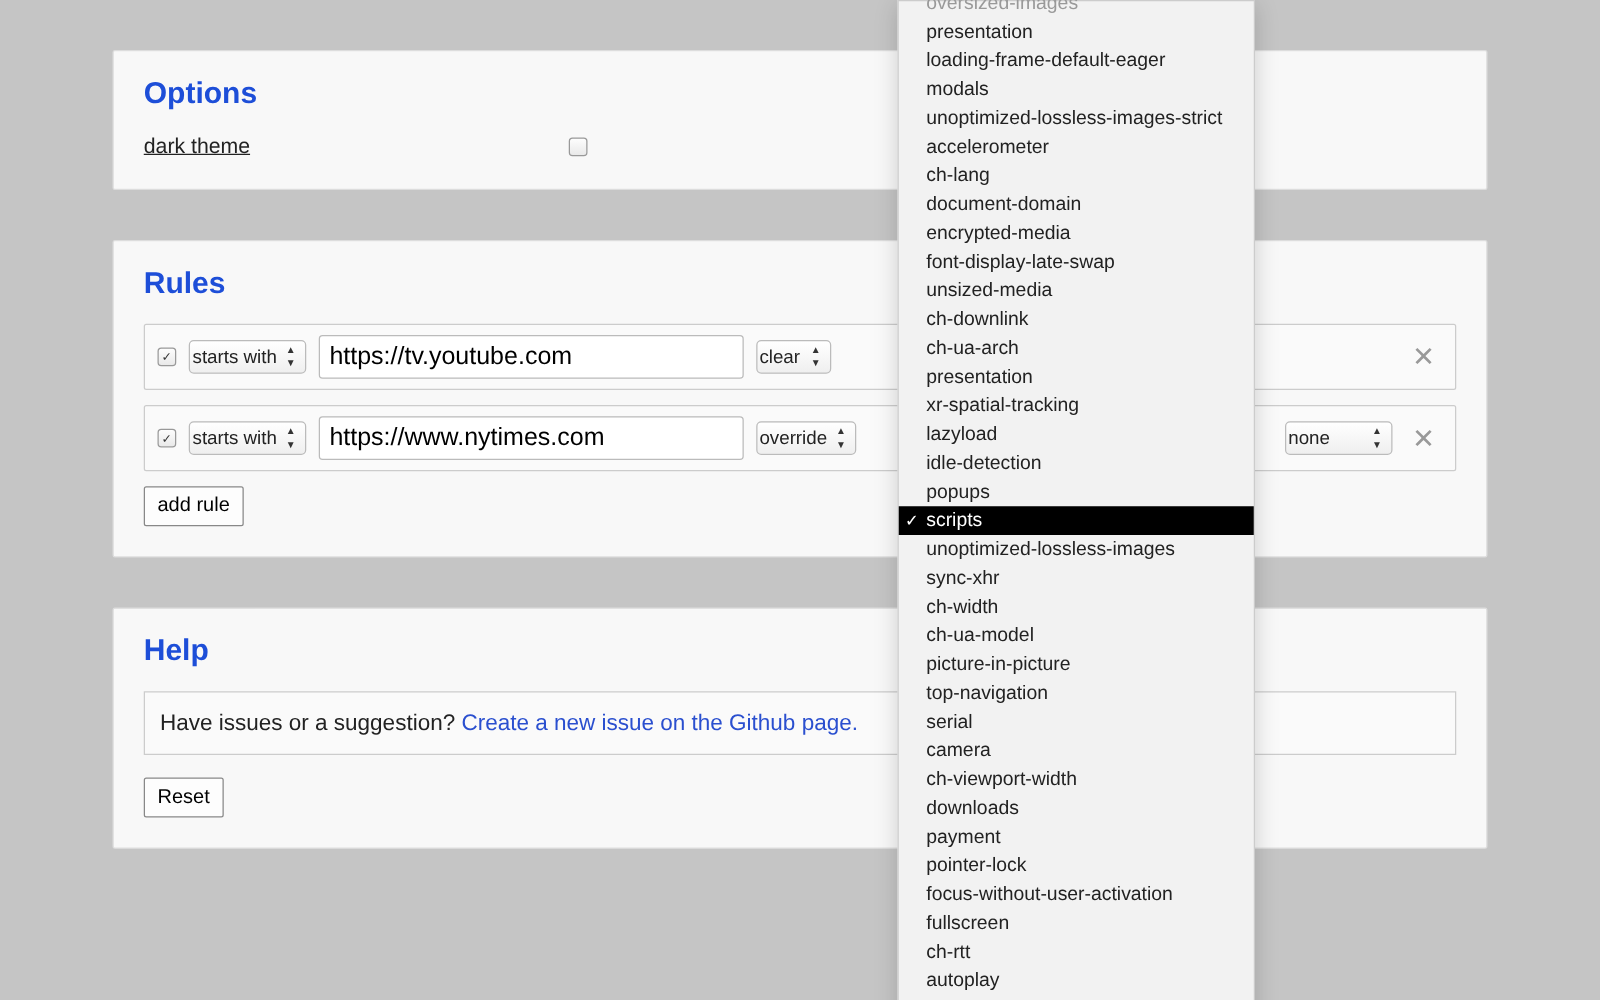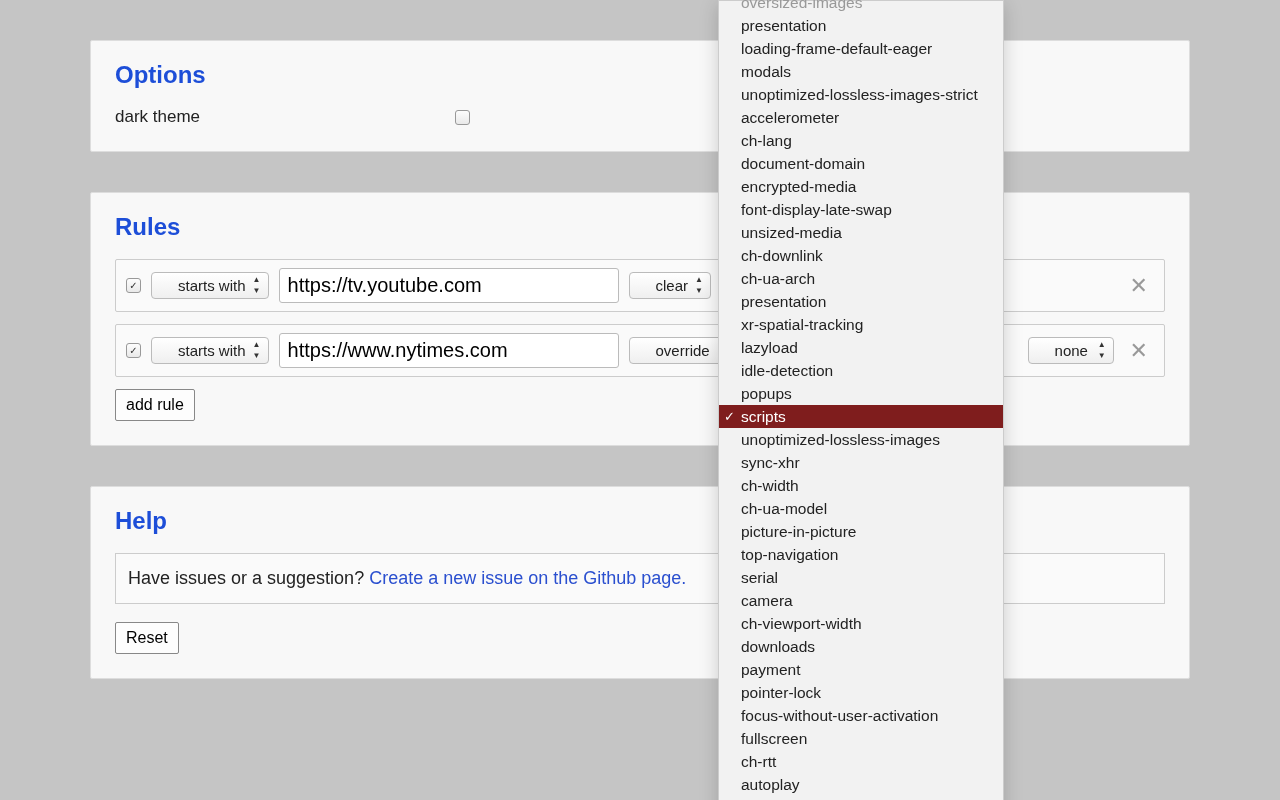--- a/index.html
+++ b/index.html
@@ -29,20 +29,21 @@
   margin-bottom: 18px;
   color: #1d4ed8;
 }
 .option-row {
   display: flex;
   align-items: center;
 }
 .option-label {
   width: 340px;
   font-size: 17px;
+  text-decoration: underline;
 }
 .checkbox {
   width: 15px;
   height: 15px;
   border: 1px solid #999;
   border-radius: 3px;
   background: linear-gradient(#fdfdfd,#e9e9e9);
   display: inline-flex;
   align-items: center;
   justify-content: center;
@@ -110,39 +111,39 @@
   color: #222;
   z-index: 100;
 }
 .dropdown-item {
   padding: 1px 10px 1px 22px;
   white-space: nowrap;
   line-height: 21px;
   position: relative;
 }
 .dropdown-item.selected {
-  background: #7f1d1d;
+  background: #000000;
   color: #fff;
 }
 .dropdown-item.selected::before {
   content: "✓";
   position: absolute;
   left: 5px;
   top: 1px;
   font-size: 13px;
 }
 .dropdown-item.partial-top {
   color: #999;
   margin-top: -10px;
 }
 .sel {
   border: 1px solid #bbb;
   border-radius: 4px;
   background: linear-gradient(#ffffff,#efefef);
-  padding: 4px 22px 4px 26px;
+  padding: 4px 22px 4px 2px;
   font-size: 15px;
   position: relative;
   display: inline-block;
   white-space: nowrap;
 }
 .sel .ar {
   position: absolute;
   right: 7px;
   top: 3px;
   font-size: 8px;

